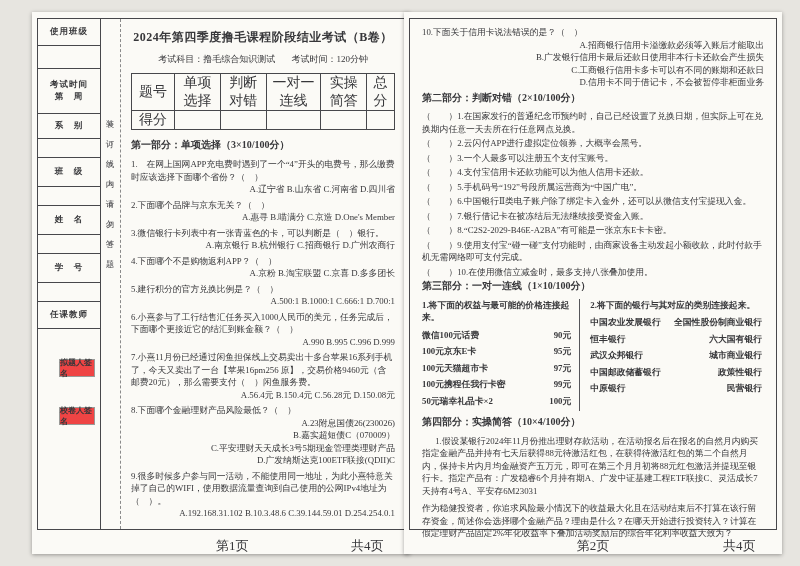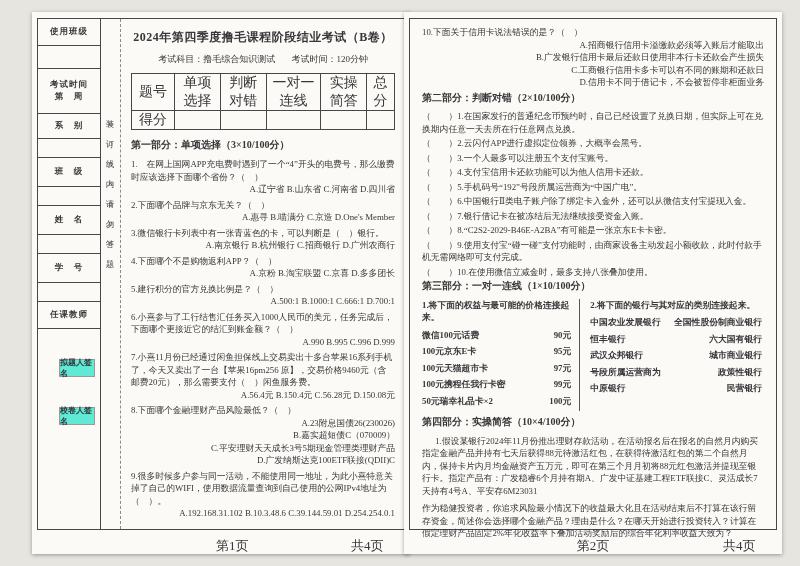--- a/index.html
+++ b/index.html
@@ -15,21 +15,21 @@
   #page2{left:404px;}
   .frame{position:absolute;left:5px;right:5px;top:6px;bottom:24px;border:1.5px solid #47474b;box-sizing:border-box;}
   #page1 .frame{display:flex;}
 
   
   .sidebar{width:62px;border-right:1px solid #47474b;display:flex;flex-direction:column;flex:none;}
   .sb-cell{border-bottom:1px solid #47474b;display:flex;flex-direction:column;align-items:center;justify-content:center;
            font-size:8.5px;font-weight:bold;letter-spacing:1px;flex:none;}
   .h26{height:26px}.h22{height:22px}.h44{height:44px}.h24{height:24px}.h18{height:18px}.h28{height:28px}
   .sb-sign{flex:1;position:relative;border-bottom:none;}
-  .sign-box{position:absolute;left:21px;right:5px;height:16px;border:1px solid #9a9a98;background:#5eead4;
+  .sign-box{position:absolute;left:21px;right:5px;height:16px;border:1px solid #9a9a98;background:#ef4444;
             font-size:8px;font-weight:bold;display:flex;align-items:center;justify-content:center;letter-spacing:0;}
   .sign1{top:30px}.sign2{top:78px}
 
   
   .binding{width:19px;border-right:1.5px dashed #8a8a8a;position:relative;flex:none;}
   .binding-text{position:absolute;top:94px;left:50%;transform:translateX(-50%);
                 writing-mode:vertical-rl;text-orientation:upright;
                 font-size:8.5px;letter-spacing:5px;color:#4a4a4e;white-space:nowrap;}
 
   
@@ -229,21 +229,21 @@
         </div>
         <div class="mrow">
           <span>恒丰银行</span>
           <span>六大国有银行</span>
         </div>
         <div class="mrow">
           <span>武汉众邦银行</span>
           <span>城市商业银行</span>
         </div>
         <div class="mrow">
-          <span>号段所属运营商为</span>
+          <span>中国邮政储蓄银行</span>
           <span>政策性银行</span>
         </div>
         <div class="mrow">
           <span>中原银行</span>
           <span>民营银行</span>
         </div>
       </div>
     </div>
 
     <div class="part-heading">第四部分：实操简答（10×4/100分）</div>

